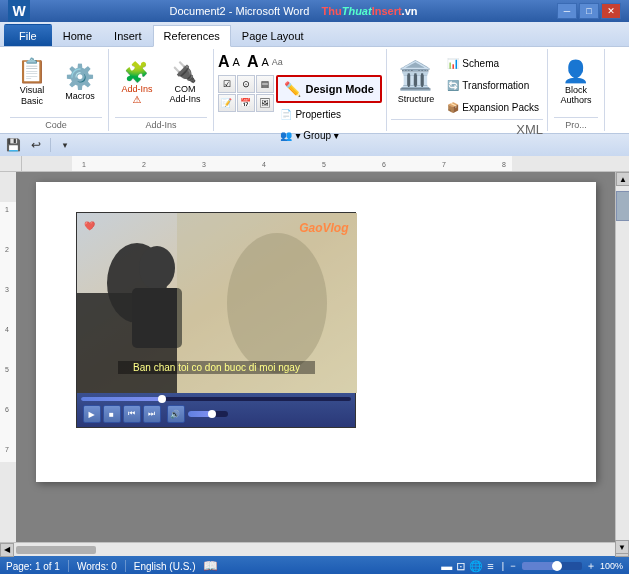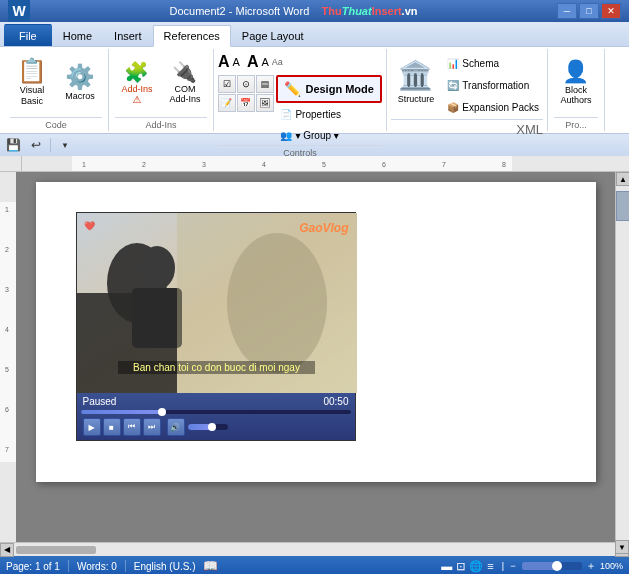--- a/index.html
+++ b/index.html
@@ -496,21 +496,20 @@
             <span>📄</span>
             <span>Properties</span>
           </div>
           <div class="rb-small">
             <span>👥</span>
             <span>▾ Group ▾</span>
           </div>
         </div>
       </div>
     </div>
-    <div style="font-size:9px;color:#666;text-align:center;border-top:1px solid #d0d8e8;padding:2px 0;">Controls</div>
   </div>
 
   <div class="xml-group">
     <div class="xml-top">
       <div class="xml-large">
         <div class="icon" style="font-size:28px;">🏛️</div>
         <div style="font-size:9px;">Structure</div>
       </div>
       <div class="xml-right">
         <div class="rb-small">
@@ -612,24 +611,20 @@
               <span style="background:rgba(0,0,0,0.4);padding:1px 15px;">Ban chan toi co don buoc di moi ngay</span>
             </div>
             <div class="video-logo-left">❤️</div>
             <div class="video-logo-right">
               <span style="color:#ff8844;">GaoVlog</span>
             </div>
           </div>
         </div>
 
         <div class="video-controls-bar">
-          <div class="video-status">
-            <span>Paused</span>
-            <span>00:50</span>
-          </div>
           <div class="video-progress">
             <div class="video-progress-fill"></div>
             <div class="video-progress-thumb"></div>
           </div>
           <div class="video-buttons">
             <div class="vid-btn">▶</div>
             <div class="vid-btn">■</div>
             <div class="vid-btn">⏮</div>
             <div class="vid-btn">⏭</div>
             <div class="vid-volume">

